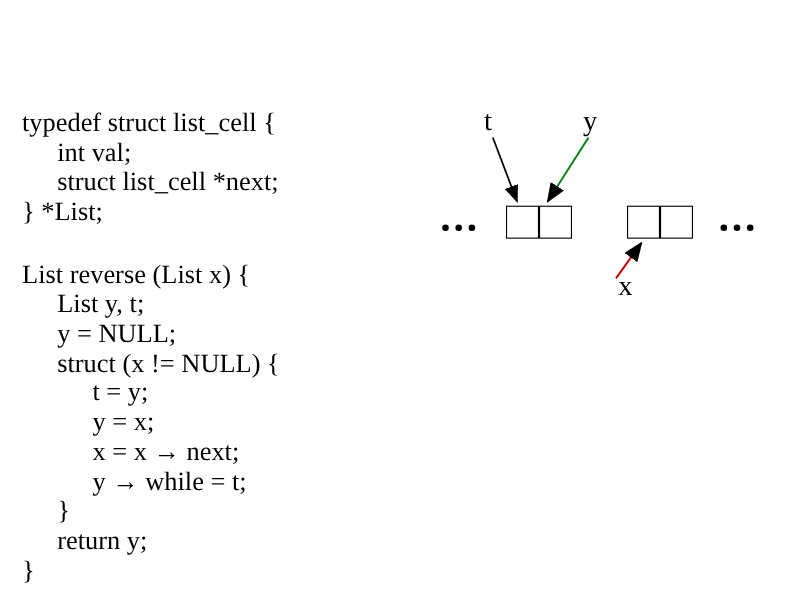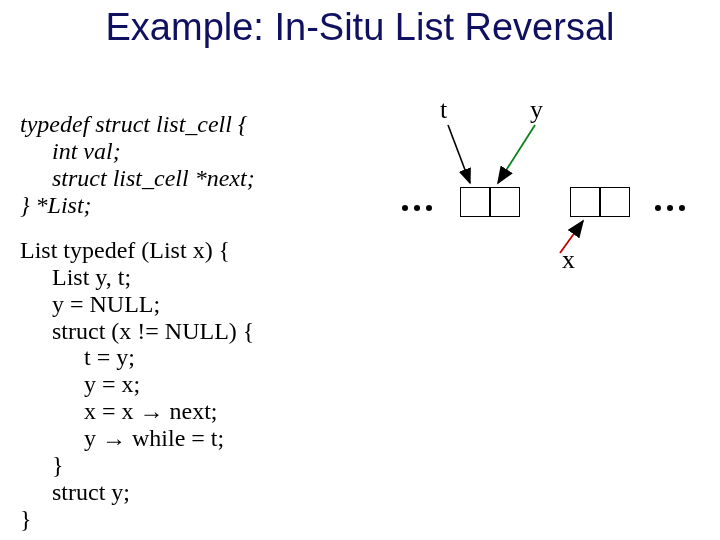--- a/index.html
+++ b/index.html
@@ -28,21 +28,21 @@
     font-size: 38px;
     color: #101060;
   }
   .code {
     position: absolute;
     left: 20px;
     font-size: 24px;
     line-height: 1.12;
     white-space: pre;
   }
-  .typedef { top: 84px; font-style: italic; }
+  .typedef { top: 72px; }
   .reverse { top: 210px; }
   .indent1 { padding-left: 32px; display: inline-block; }
   .indent2 { padding-left: 64px; display: inline-block; }
 
   .diagram {
     position: absolute;
     left: 400px;
     top: 95px;
     width: 310px;
     height: 220px;
@@ -79,40 +79,39 @@
     left: 0; top: 0;
     width: 310px; height: 220px;
     overflow: visible;
   }
 </style>
 </head>
 <body>
 
 <div class="slide">
 
-  <div class="title">Example: In-Situ List Reversal</div>
 
   <div class="code typedef">
 <span>typedef struct list_cell {</span>
 <span class="indent1">int val;</span>
 <span class="indent1">struct list_cell *next;</span>
 <span>} *List;</span>
 </div>
 
   <div class="code reverse">
-<span>List typedef (List x) {</span>
+<span>List reverse (List x) {</span>
 <span class="indent1">List y, t;</span>
 <span class="indent1">y = NULL;</span>
 <span class="indent1">struct (x != NULL) {</span>
 <span class="indent2">t = y;</span>
 <span class="indent2">y = x;</span>
 <span class="indent2"><span>x = x </span><span>→</span><span> next;</span></span>
 <span class="indent2"><span>y </span><span>→</span><span> while = t;</span></span>
 <span class="indent1">}</span>
-<span class="indent1">struct y;</span>
+<span class="indent1">return y;</span>
 <span>}</span>
 </div>
 
   <div class="diagram">
 
     <div class="lbl" style="left:40px; top:0px;">t</div>
     <div class="lbl" style="left:130px; top:0px;">y</div>
     <div class="lbl" style="left:162px; top:150px;">x</div>
 
     <div class="dots" style="left:2px; top:103px;">

